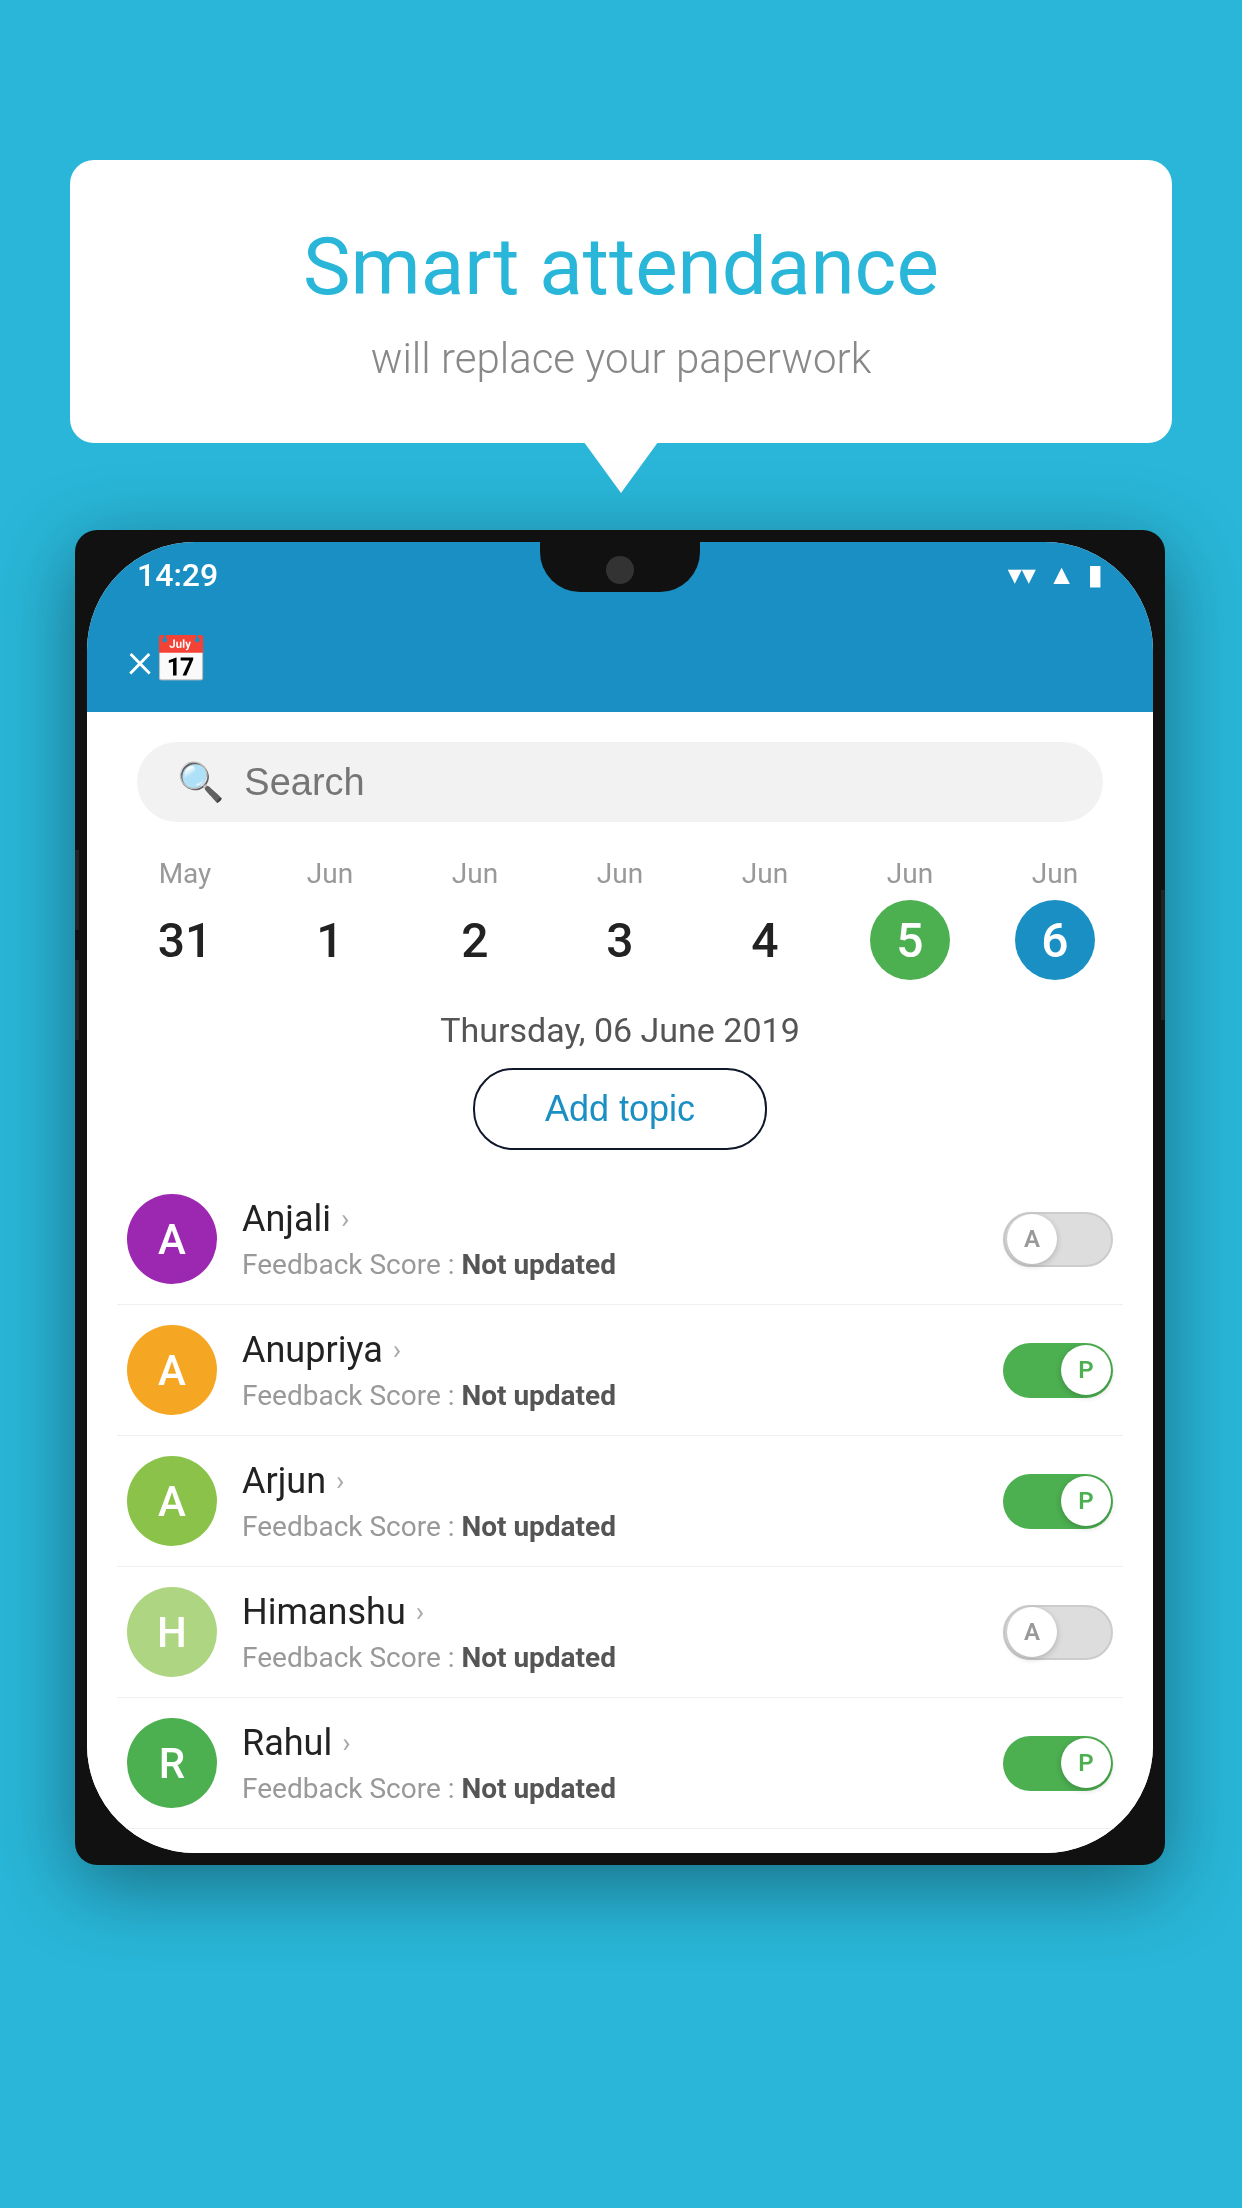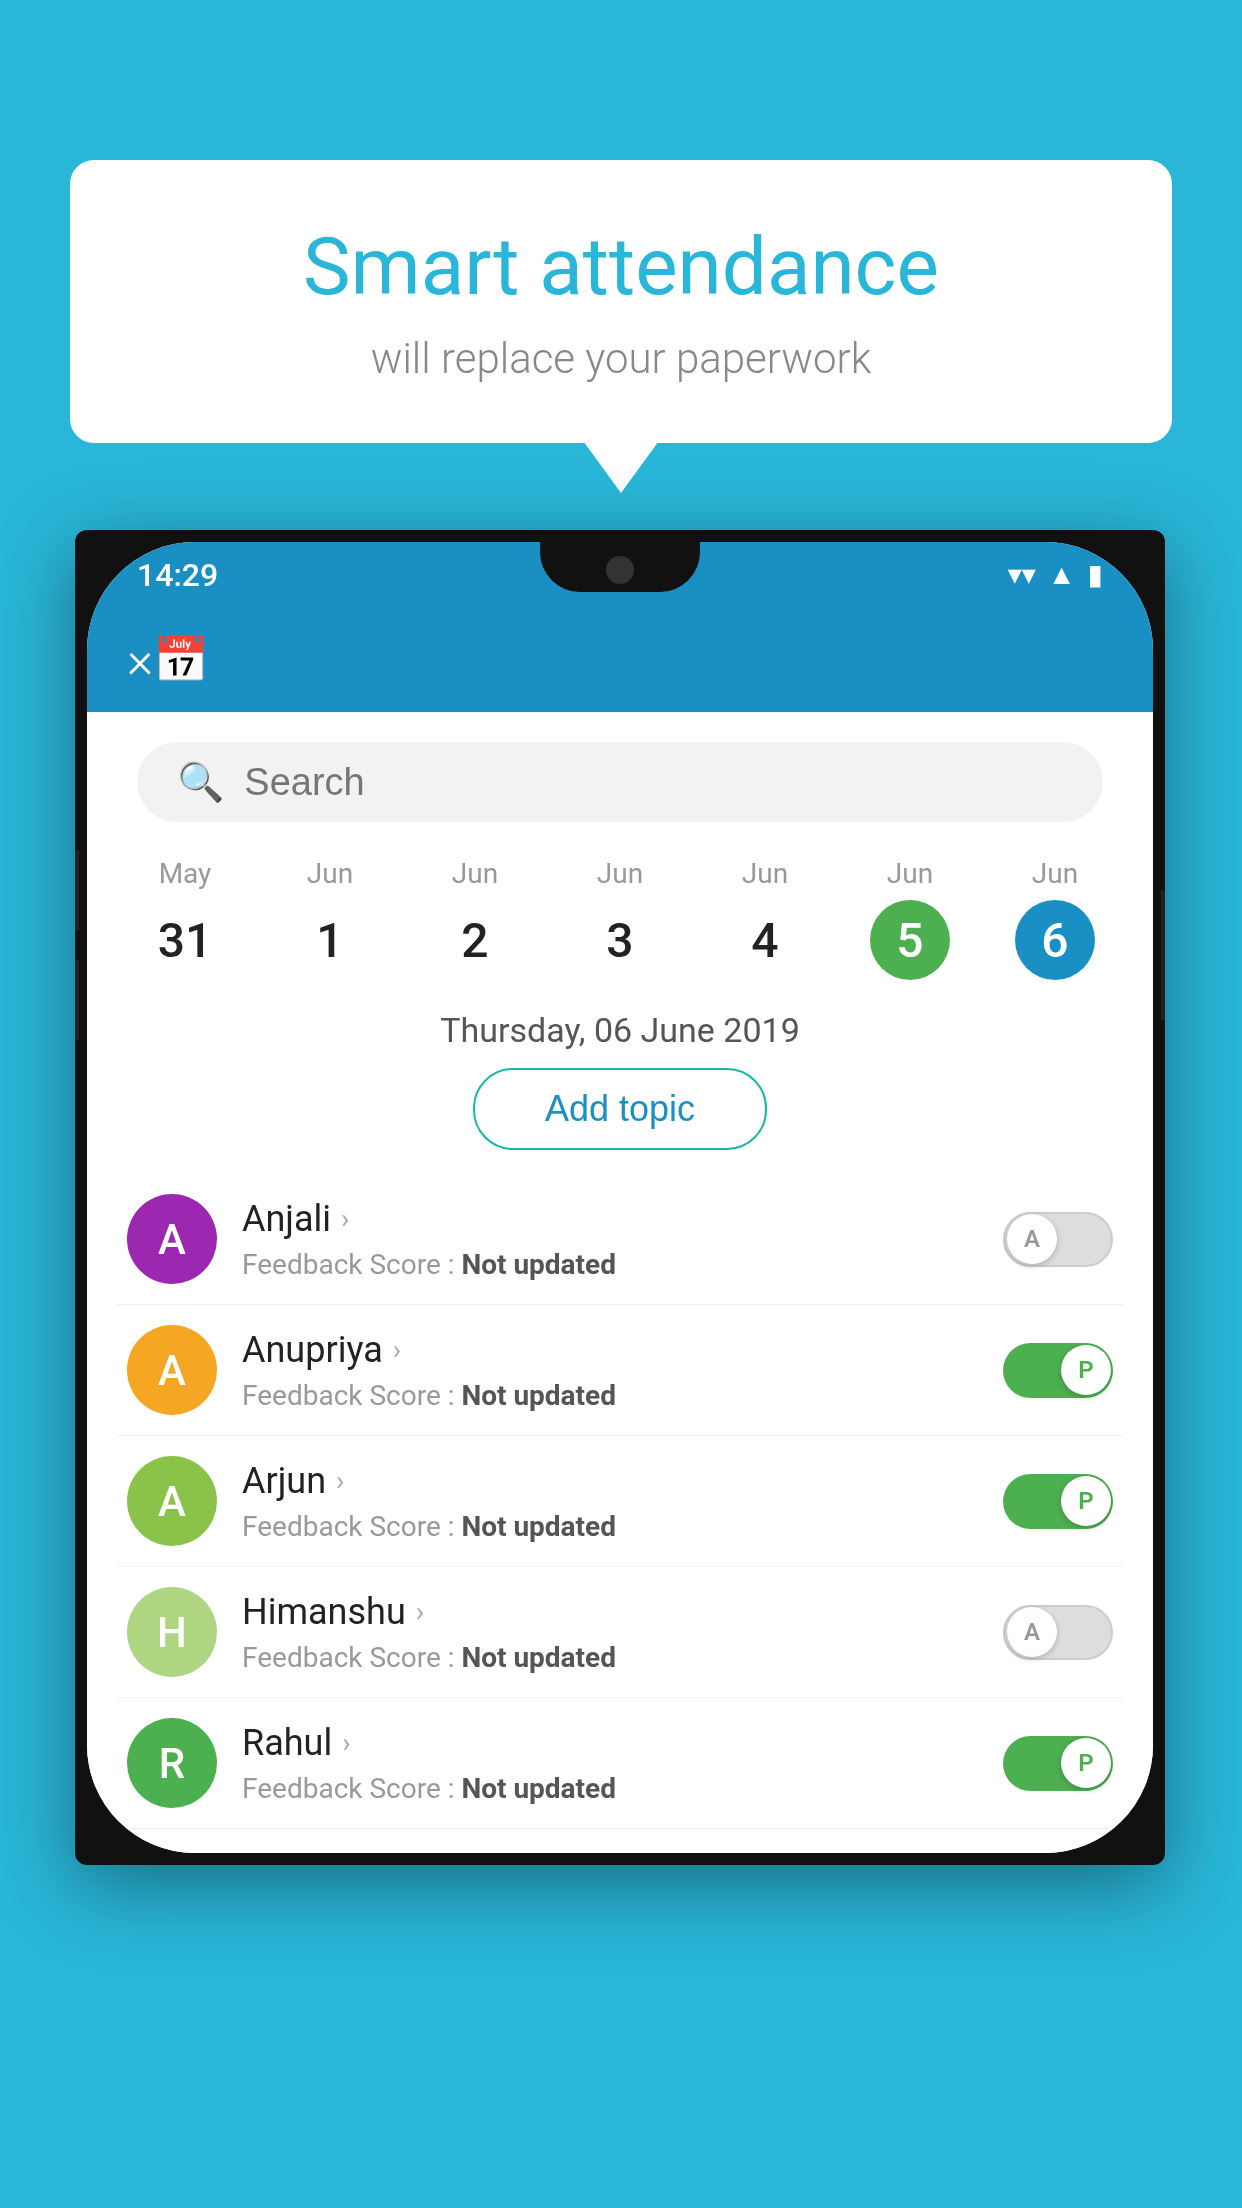--- a/index.html
+++ b/index.html
@@ -52,21 +52,21 @@
 
     
     .phone-frame {
       position: absolute;
       top: 530px;
       left: 75px;
       right: 75px;
       width: 1090px;
       height: 1335px;
       background: #111;
-      border-radius: 12px;
+      border-radius: 22px;
       overflow: hidden;
       box-shadow: 0 20px 80px rgba(0,0,0,0.4);
     }
     .phone-inner {
       position: absolute;
       top: 12px;
       left: 12px;
       right: 12px;
       bottom: 12px;
       background: #fff;
@@ -237,21 +237,21 @@
       font-size: 34px;
       color: #555;
       margin: 30px 0 18px;
       font-weight: 400;
     }
 
     
     .add-topic-btn {
       display: block;
       margin: 0 auto 24px;
-      border: 2px solid #14b8a6;
+      border: 2px solid #0f172a;
       border-radius: 40px;
       padding: 18px 70px;
       color: #1a8fc4;
       font-size: 36px;
       background: transparent;
       cursor: pointer;
       width: auto;
       display: flex;
       align-items: center;
       justify-content: center;

